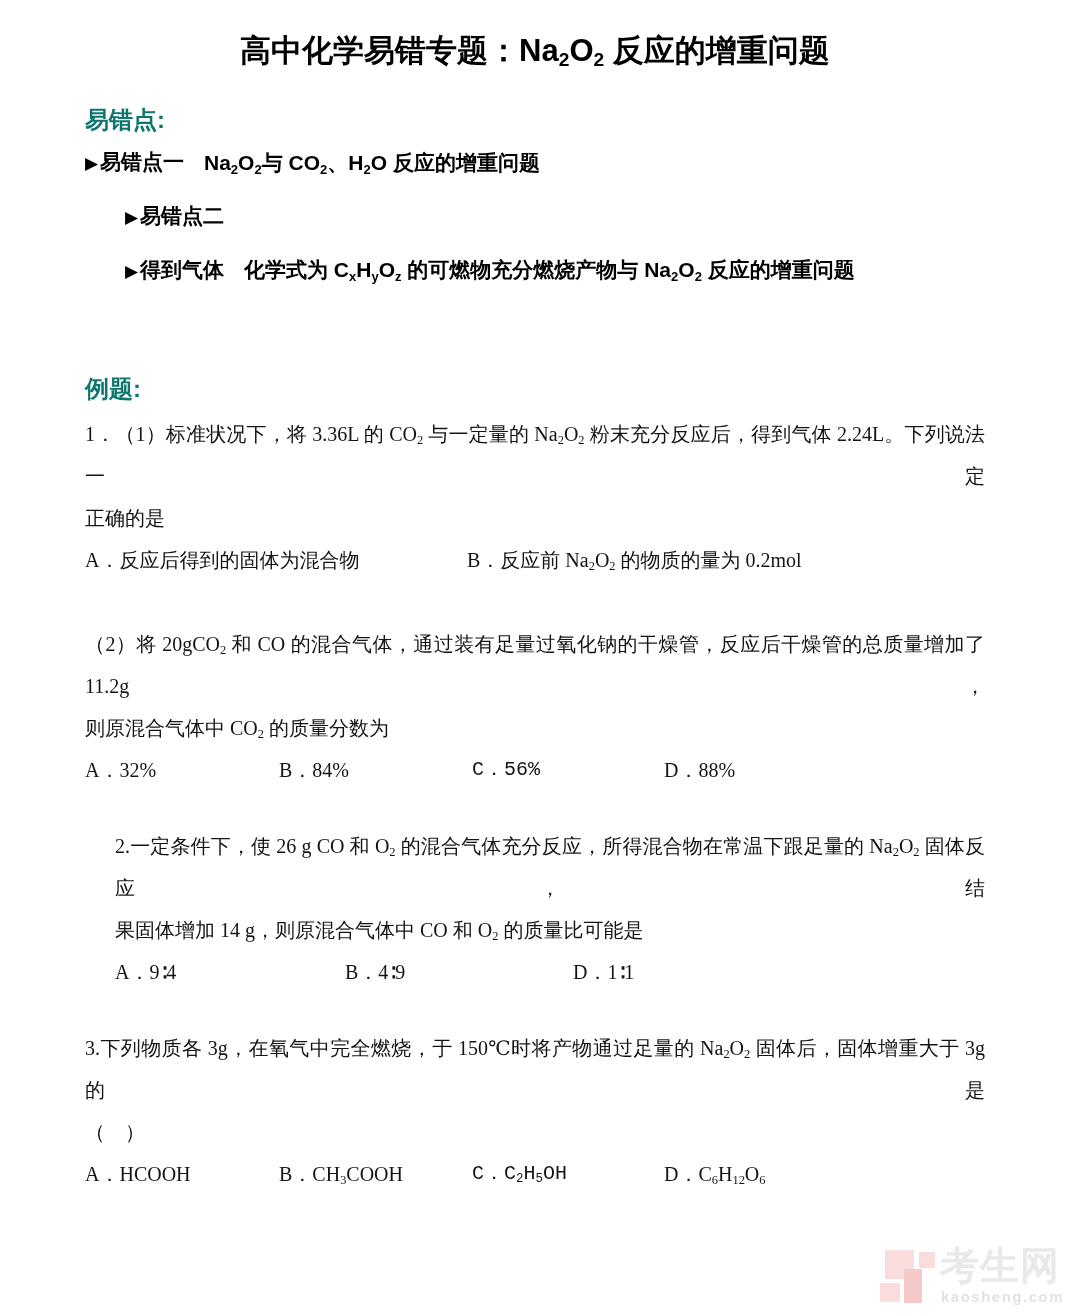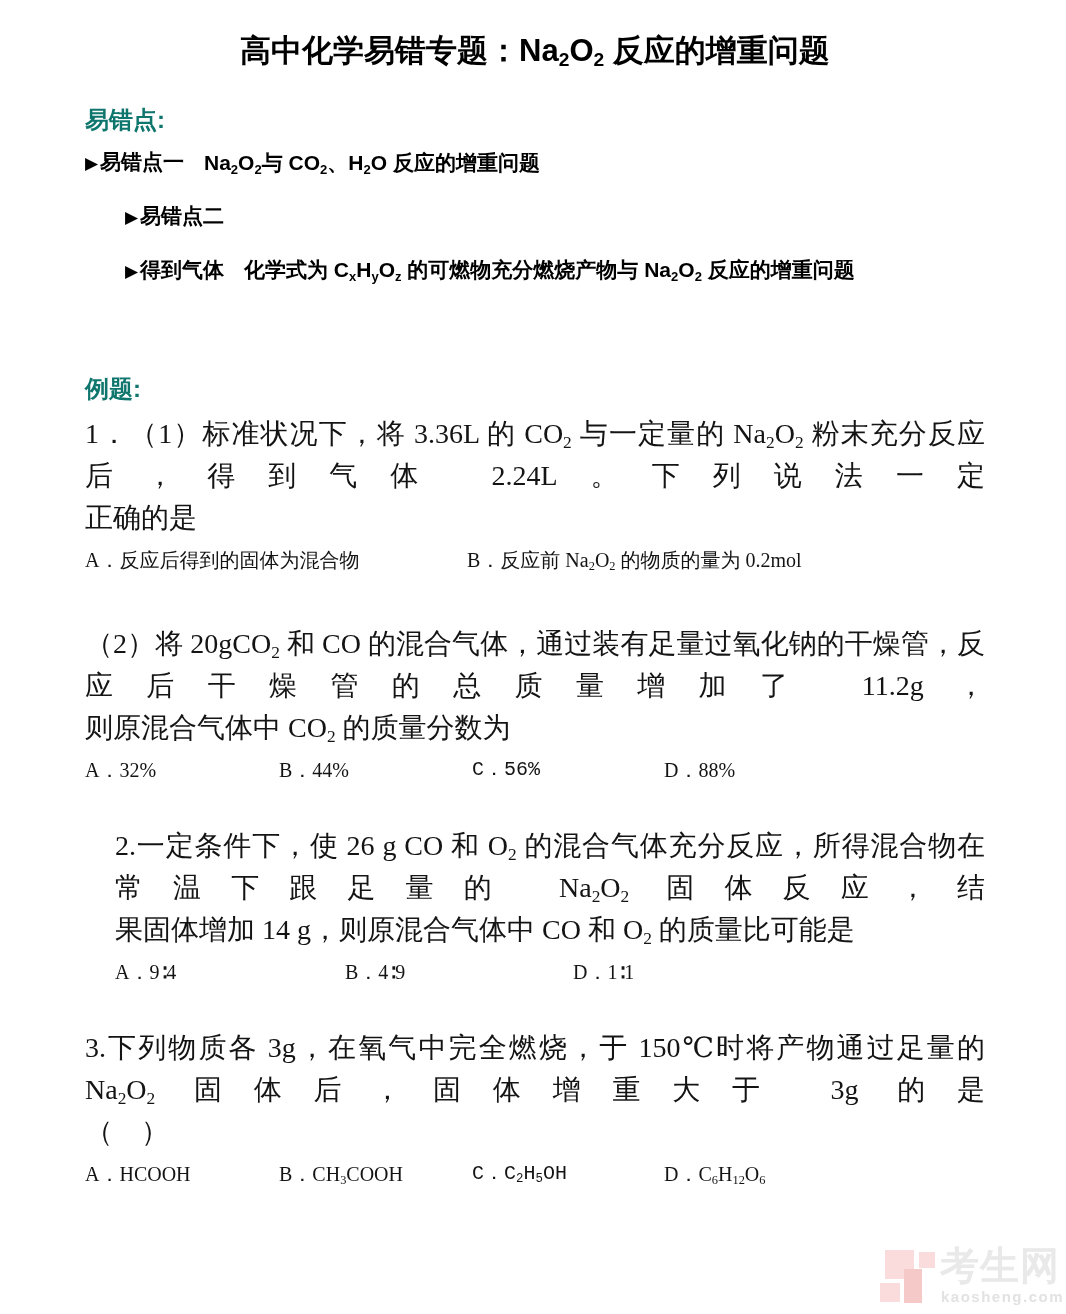--- a/index.html
+++ b/index.html
@@ -57,21 +57,21 @@
   .bullet-label .tri { font-size: 17px; margin-right: 2px; }
   .bullet-text { flex: 1; }
 
   .prob { }
   .prob.q1 { margin-top: 8px; }
   .prob.q2 { margin-top: 42px; }
   .prob.p2 { margin-top: 34px; margin-left: 30px; }
   .prob.p3 { margin-top: 34px; }
 
   .bline {
-    font-size: 28px;
+    font-size: 20px;
     line-height: 42px;
   }
   .bline.full {
     text-align: justify;
     text-align-last: justify;
   }
 
   .opts {
     display: flex;
     font-size: 20px;
@@ -153,21 +153,21 @@
         <span class="opt">A．反应后得到的固体为混合物</span>
         <span class="opt">B．反应前 Na<sub>2</sub>O<sub>2</sub> 的物质的量为 0.2mol</span>
       </div>
     </div>
 
     <div class="prob q2">
       <div class="bline full">（2）将 20gCO<sub>2</sub> 和 CO 的混合气体，通过装有足量过氧化钠的干燥管，反应后干燥管的总质量增加了 11.2g，</div>
       <div class="bline">则原混合气体中 CO<sub>2</sub> 的质量分数为</div>
       <div class="opts opts-a">
         <span class="opt">A．32%</span>
-        <span class="opt">B．44%</span>
+        <span class="opt">B．84%</span>
         <span class="opt">C．56%</span>
         <span class="opt">D．88%</span>
       </div>
     </div>
 
     <div class="prob p2">
       <div class="bline full">2.一定条件下，使 26 g CO 和 O<sub>2</sub> 的混合气体充分反应，所得混合物在常温下跟足量的 Na<sub>2</sub>O<sub>2</sub> 固体反应，结</div>
       <div class="bline">果固体增加 14 g，则原混合气体中 CO 和 O<sub>2</sub> 的质量比可能是</div>
       <div class="opts opts-b">
         <span class="opt">A．9∶4</span>

